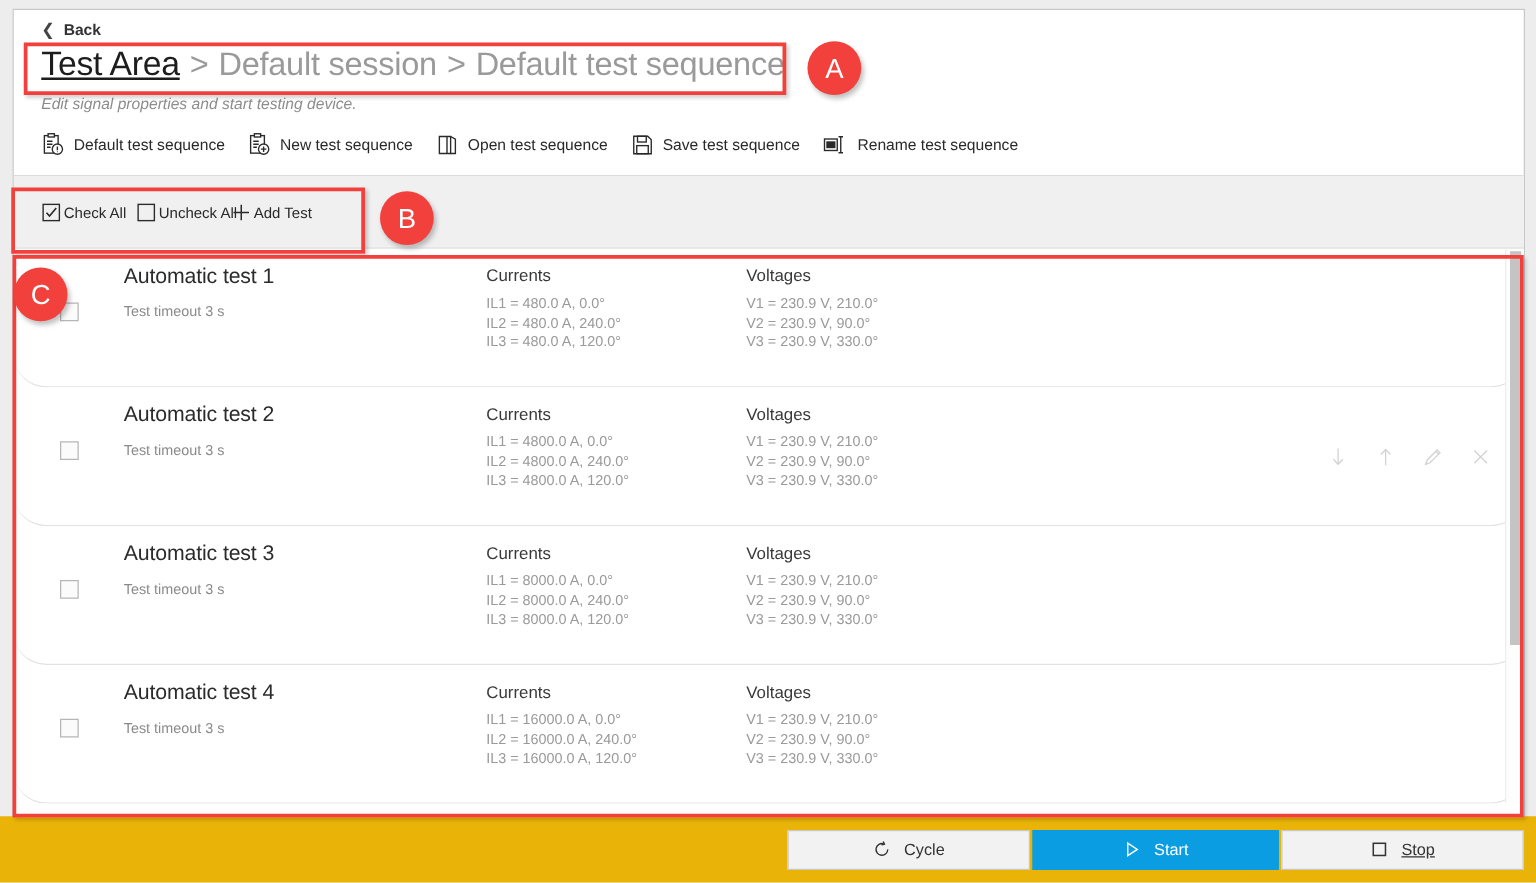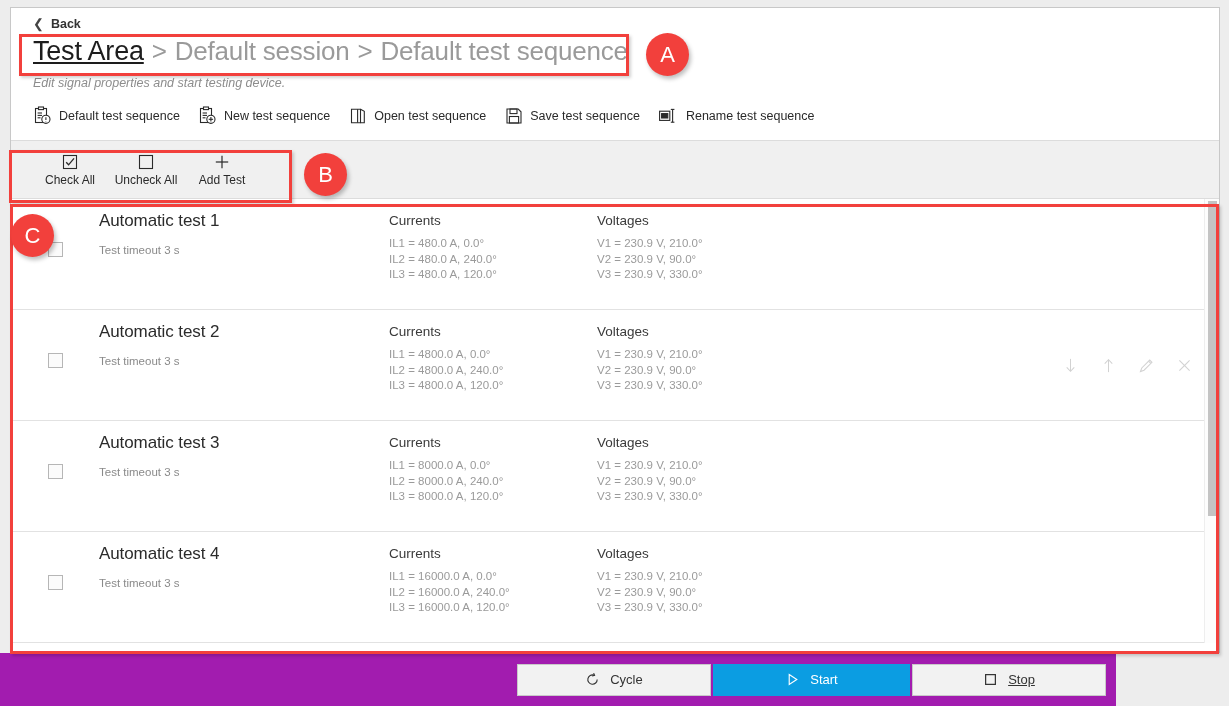--- a/index.html
+++ b/index.html
@@ -100,21 +100,21 @@
     height: 58px;
     display: flex;
     align-items: center;
     padding-left: 22px;
     gap: 2px;
     border-bottom: 1px solid #dcdcdc;
   }
   .tool {
     width: 74px;
     display: flex;
-    flex-direction: column;
+    flex-direction: row;
     align-items: center;
     gap: 2px;
     cursor: pointer;
   }
   .tool .glyph {
     height: 18px;
     display: flex;
     align-items: center;
     justify-content: center;
     color: #2a2a2a;
@@ -131,20 +131,21 @@
     height: 444px;
     overflow: hidden;
     background: #ffffff;
   }
   .row {
     position: relative;
     height: 111px;
     border-bottom: 1px solid #e2e2e2;
     display: flex;
     align-items: flex-start;
+    border-radius: 26px;
   }
   .row:last-child { border-bottom: none; }
 
   .cb-cell {
     width: 88px;
     display: flex;
     justify-content: center;
     padding-top: 43px;
   }
   .cbox {
@@ -223,23 +224,23 @@
     height: 315px;
     background: #c4c4c4;
     cursor: pointer;
   }
 
   
   .bottombar {
     position: absolute;
     left: 0;
     top: 653px;
-    width: 1116px;
+    width: 1229px;
     height: 53px;
-    background: #a21caf;
+    background: #eab308;
     display: flex;
     align-items: center;
     justify-content: flex-end;
     padding-right: 10px;
     gap: 2px;
   }
   .btn {
     height: 32px;
     display: flex;
     align-items: center;

